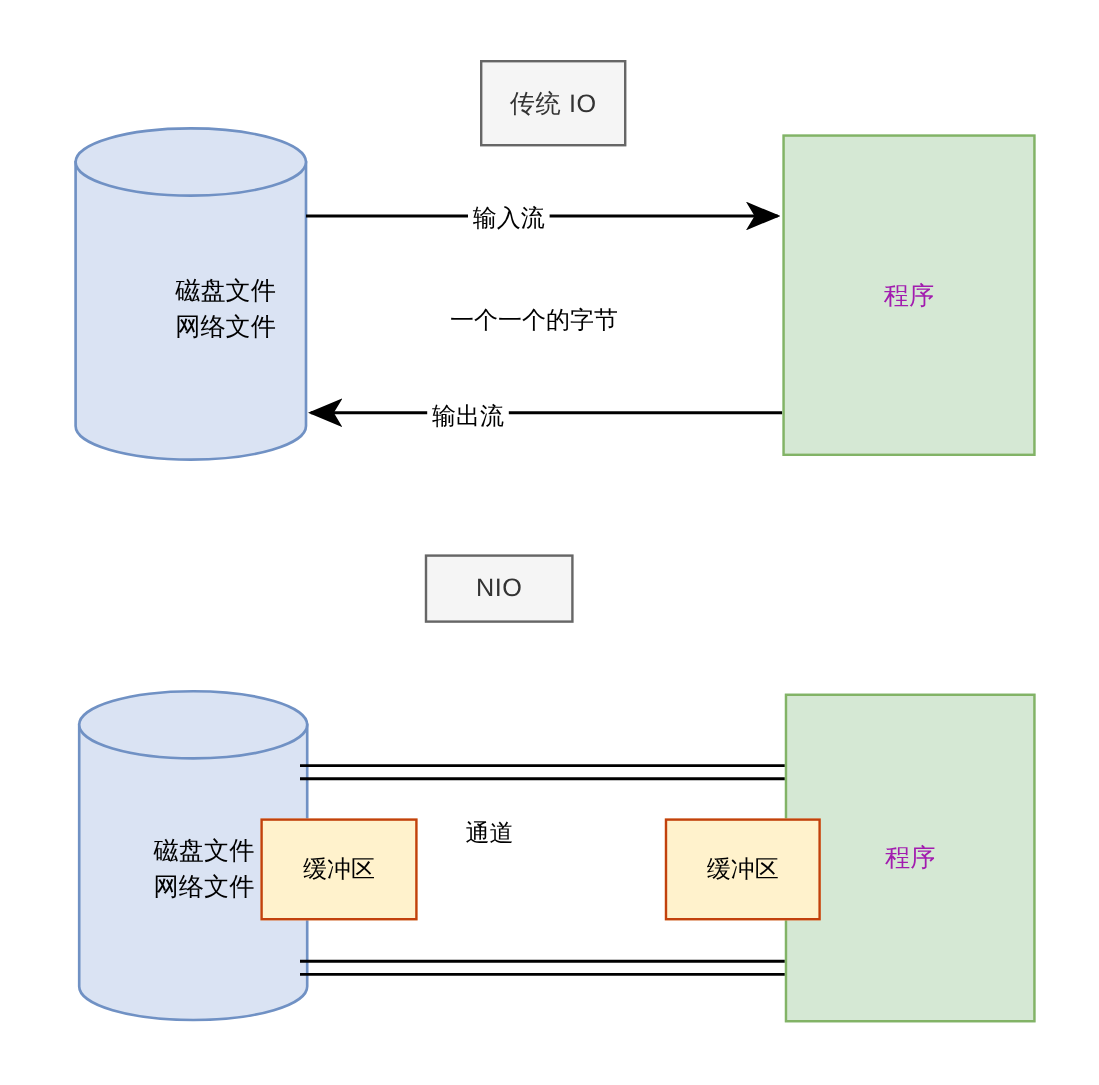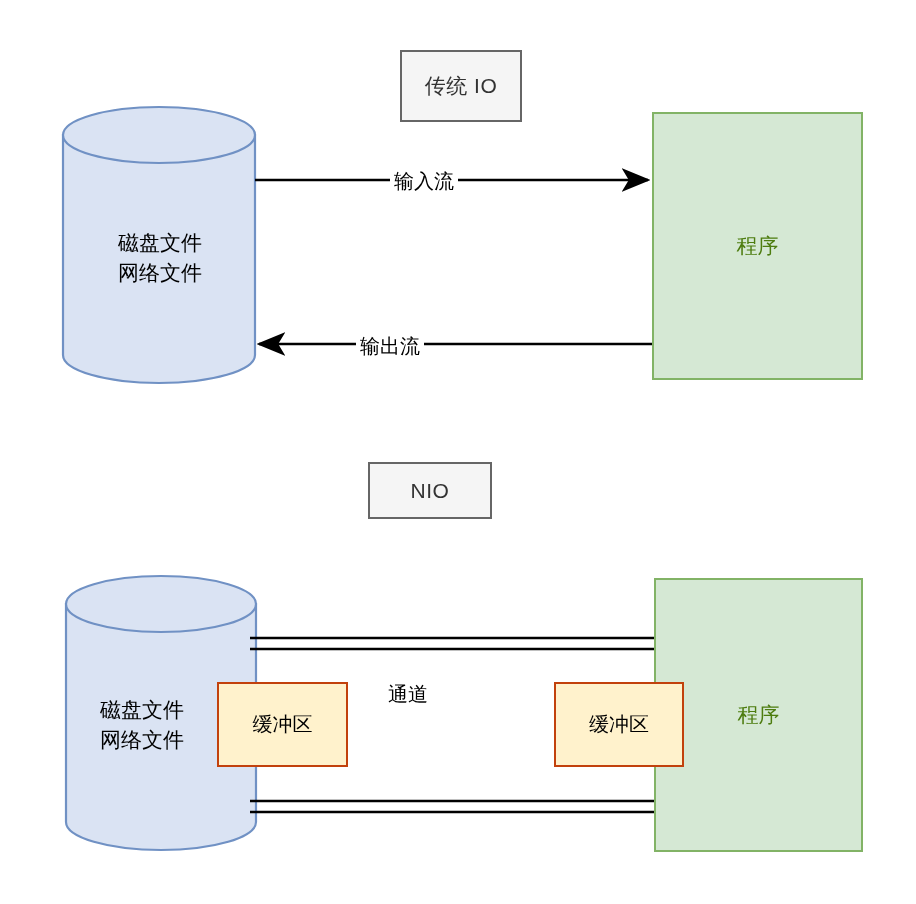--- a/index.html
+++ b/index.html
@@ -34,47 +34,48 @@
     background: #f5f5f5;
     border: 2px solid #666666;
     display: flex;
     align-items: center;
     justify-content: center;
     font-size: 21px;
     color: #333333;
     letter-spacing: 0.5px;
   }
   #title-io   { left: 372px; top: 50px;  width: 122px; height: 72px; margin-left: 28px; }
-  #title-nio  { left: 368px; top: 462px; width: 124px; height: 57px; }
+  #title-nio  { left: 354px; top: 462px; width: 124px; height: 57px; }
 
   
   .program-box {
     position: absolute;
     box-sizing: border-box;
     background: #d5e8d4;
     border: 2px solid #82b366;
     display: flex;
     align-items: center;
     justify-content: center;
     font-size: 21px;
-    color: #4d7c0f;
+    color: #a21caf;
     text-align: center;
   }
   #program-io  { left: 652px; top: 112px; width: 211px; height: 268px; }
   #program-nio { left: 654px; top: 578px; width: 209px; height: 274px; }
 
   
   .cyl-label {
     position: absolute;
     text-align: center;
     font-size: 21px;
     line-height: 30px;
     color: #000000;
     white-space: pre-line;
     pointer-events: none;
+    padding-left: 28px;
   }
   #cyl-label-io  { left: 62px; top: 228px; width: 196px; }
   #cyl-label-nio { left: 62px; top: 695px; width: 160px; }
 
   
   .edge-label {
     position: absolute;
     background: #ffffff;
     font-size: 20px;
     color: #000000;
@@ -138,20 +139,21 @@
     </g>
   </svg>
 
   <div class="title-chip" id="title-io">传统 IO</div>
 
   <div class="cyl-label" id="cyl-label-io">磁盘文件
 网络文件</div>
 
   <div class="edge-label" id="label-input-stream">输入流</div>
 
+  <div class="edge-label" id="label-byte-by-byte">一个一个的字节</div>
 
   <div class="edge-label" id="label-output-stream">输出流</div>
 
   <div class="program-box" id="program-io">程序</div>
 
   <div class="title-chip" id="title-nio">NIO</div>
 
   <div class="program-box" id="program-nio">程序</div>
 
   <div class="cyl-label" id="cyl-label-nio">磁盘文件

